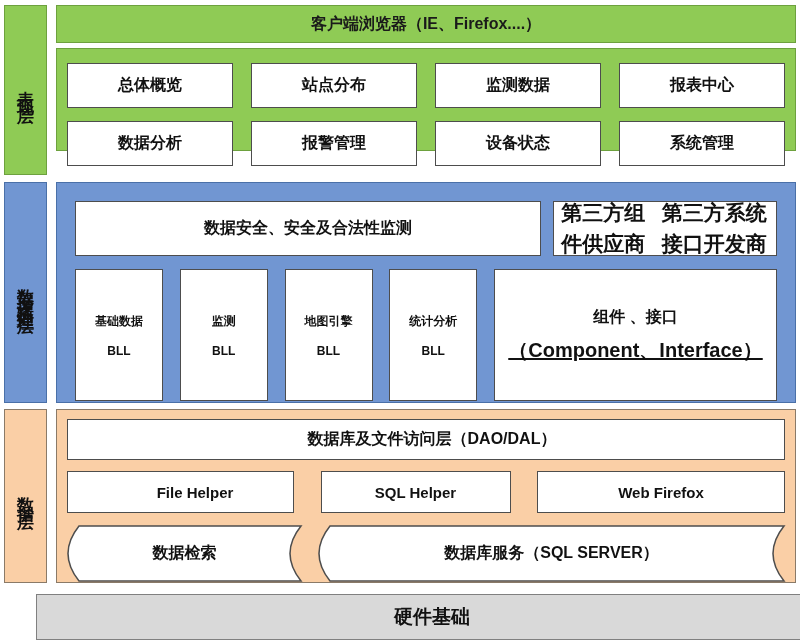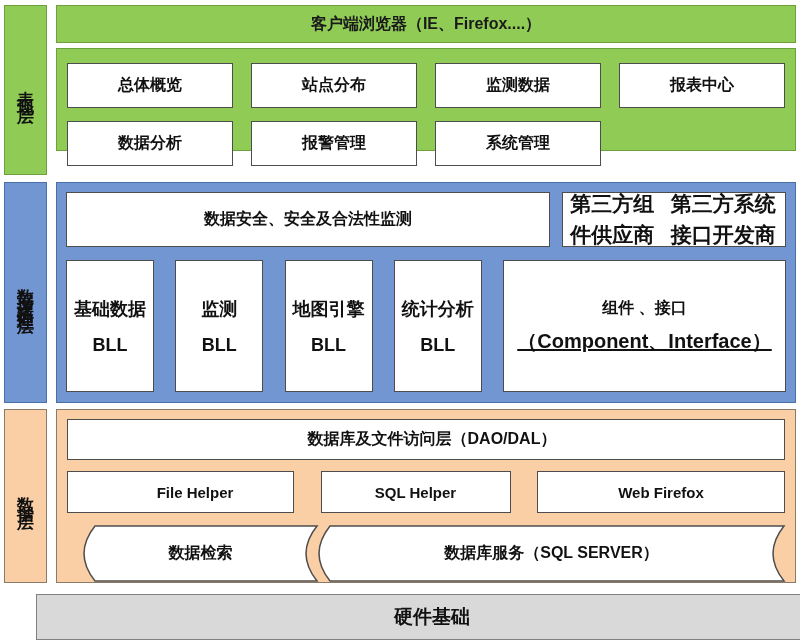--- a/index.html
+++ b/index.html
@@ -42,38 +42,38 @@
 
   
   .green-panel{top:48px;height:103px;padding:14px 10px 8px 10px;}
   .module-grid{
     display:grid;grid-template-columns:repeat(4,1fr);
     column-gap:18px;row-gap:13px;height:100%;
   }
   .module-grid .wbox{height:45px;}
 
   
-  .blue-panel{top:182px;height:221px;padding:9px;}
+  .blue-panel{top:182px;height:221px;padding:18px;}
   .row-a{display:flex;gap:12px;height:55px;margin-bottom:13px;}
   .row-a .security{flex:1;}
   .row-a .third{width:224px;flex:none;flex-direction:row;line-height:1.45;font-size:21px;}
   .row-b{display:flex;justify-content:space-between;height:132px;}
-  .row-b .bll{width:88px;flex:none;flex-direction:column;row-gap:14px;font-size:18px;}
+  .row-b .bll{width:88px;flex:none;flex-direction:column;row-gap:14px;font-size:12px;}
   .row-b .component{width:283px;flex:none;flex-direction:column;row-gap:9px;font-size:16px;}
   .component .en{font-size:20px;text-decoration:underline;}
 
   
   .orange-panel{top:409px;height:174px;padding:9px 10px 3px 10px;}
   .dao-bar{height:41px;margin-bottom:11px;font-size:16px;padding-left:12px;}
   .helper-row{display:flex;justify-content:space-between;height:42px;margin-bottom:12px;}
   .helper-row .wbox{font-size:15px;}
   .helper-file{width:227px;padding-left:29px;}
   .helper-sql{width:190px;}
   .helper-web{width:248px;}
-  .storage-row{display:flex;justify-content:flex-end;height:57px;}
+  .storage-row{display:flex;justify-content:space-between;height:57px;}
   .storage{position:relative;height:57px;}
   .storage.small{width:235px;}
   .storage.big{width:467px;}
   .storage svg{position:absolute;inset:0;overflow:visible;display:block;}
   .storage .lbl{
     position:absolute;inset:0;display:flex;align-items:center;justify-content:center;
     font-size:16px;font-weight:600;color:#111;
   }
 
   
@@ -111,20 +111,23 @@
       <div class="wbox">
           <span>报表中心</span>
         </div>
       <div class="wbox">
           <span>数据分析</span>
         </div>
       <div class="wbox">
           <span>报警管理</span>
         </div>
       <div class="wbox">
+          <span>设备状态</span>
+        </div>
+      <div class="wbox">
           <span>系统管理</span>
         </div>
     </div>
   </div>
 
   <div class="side blue side-business">
     <span>数据逻辑处理层</span>
   </div>
 
   <div class="panel bluebg blue-panel">

